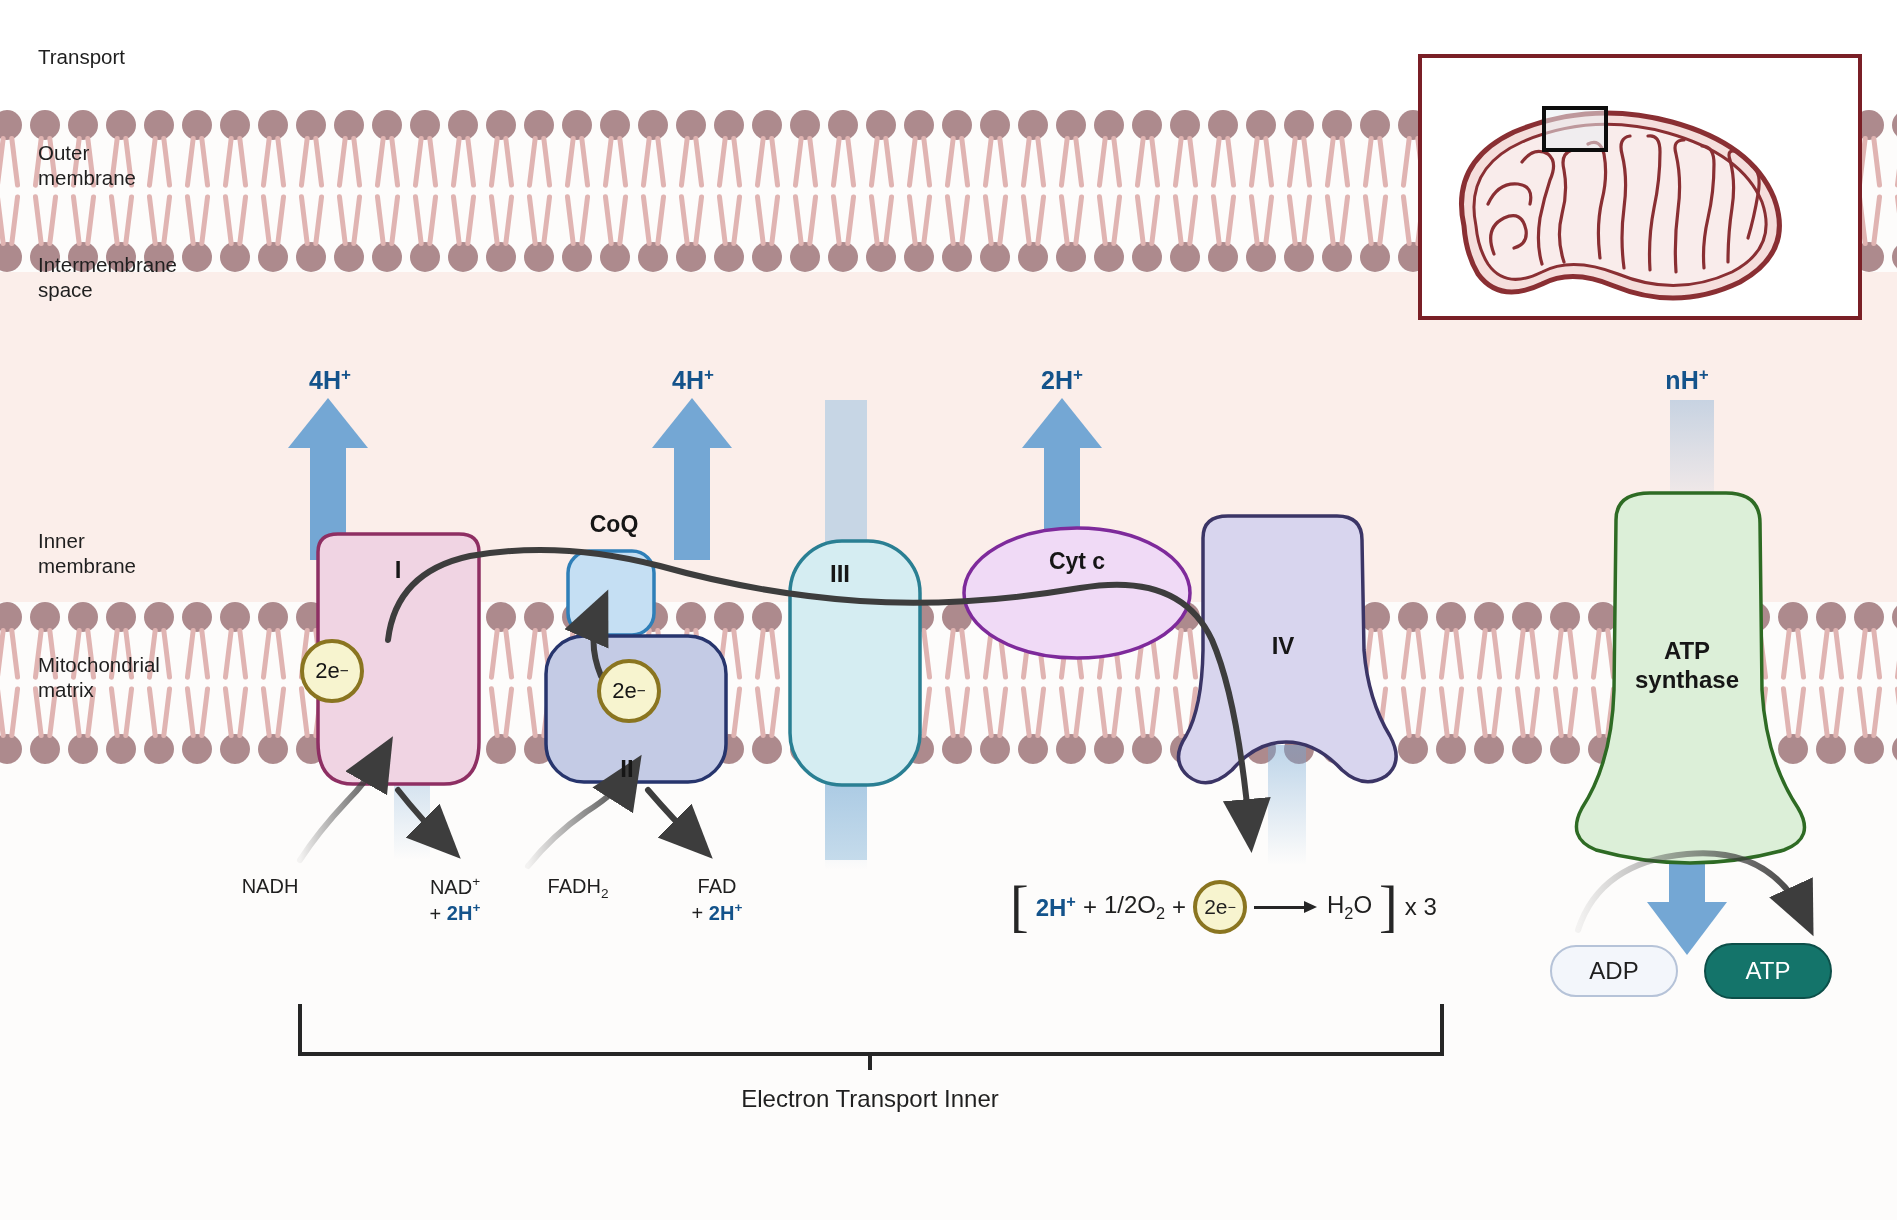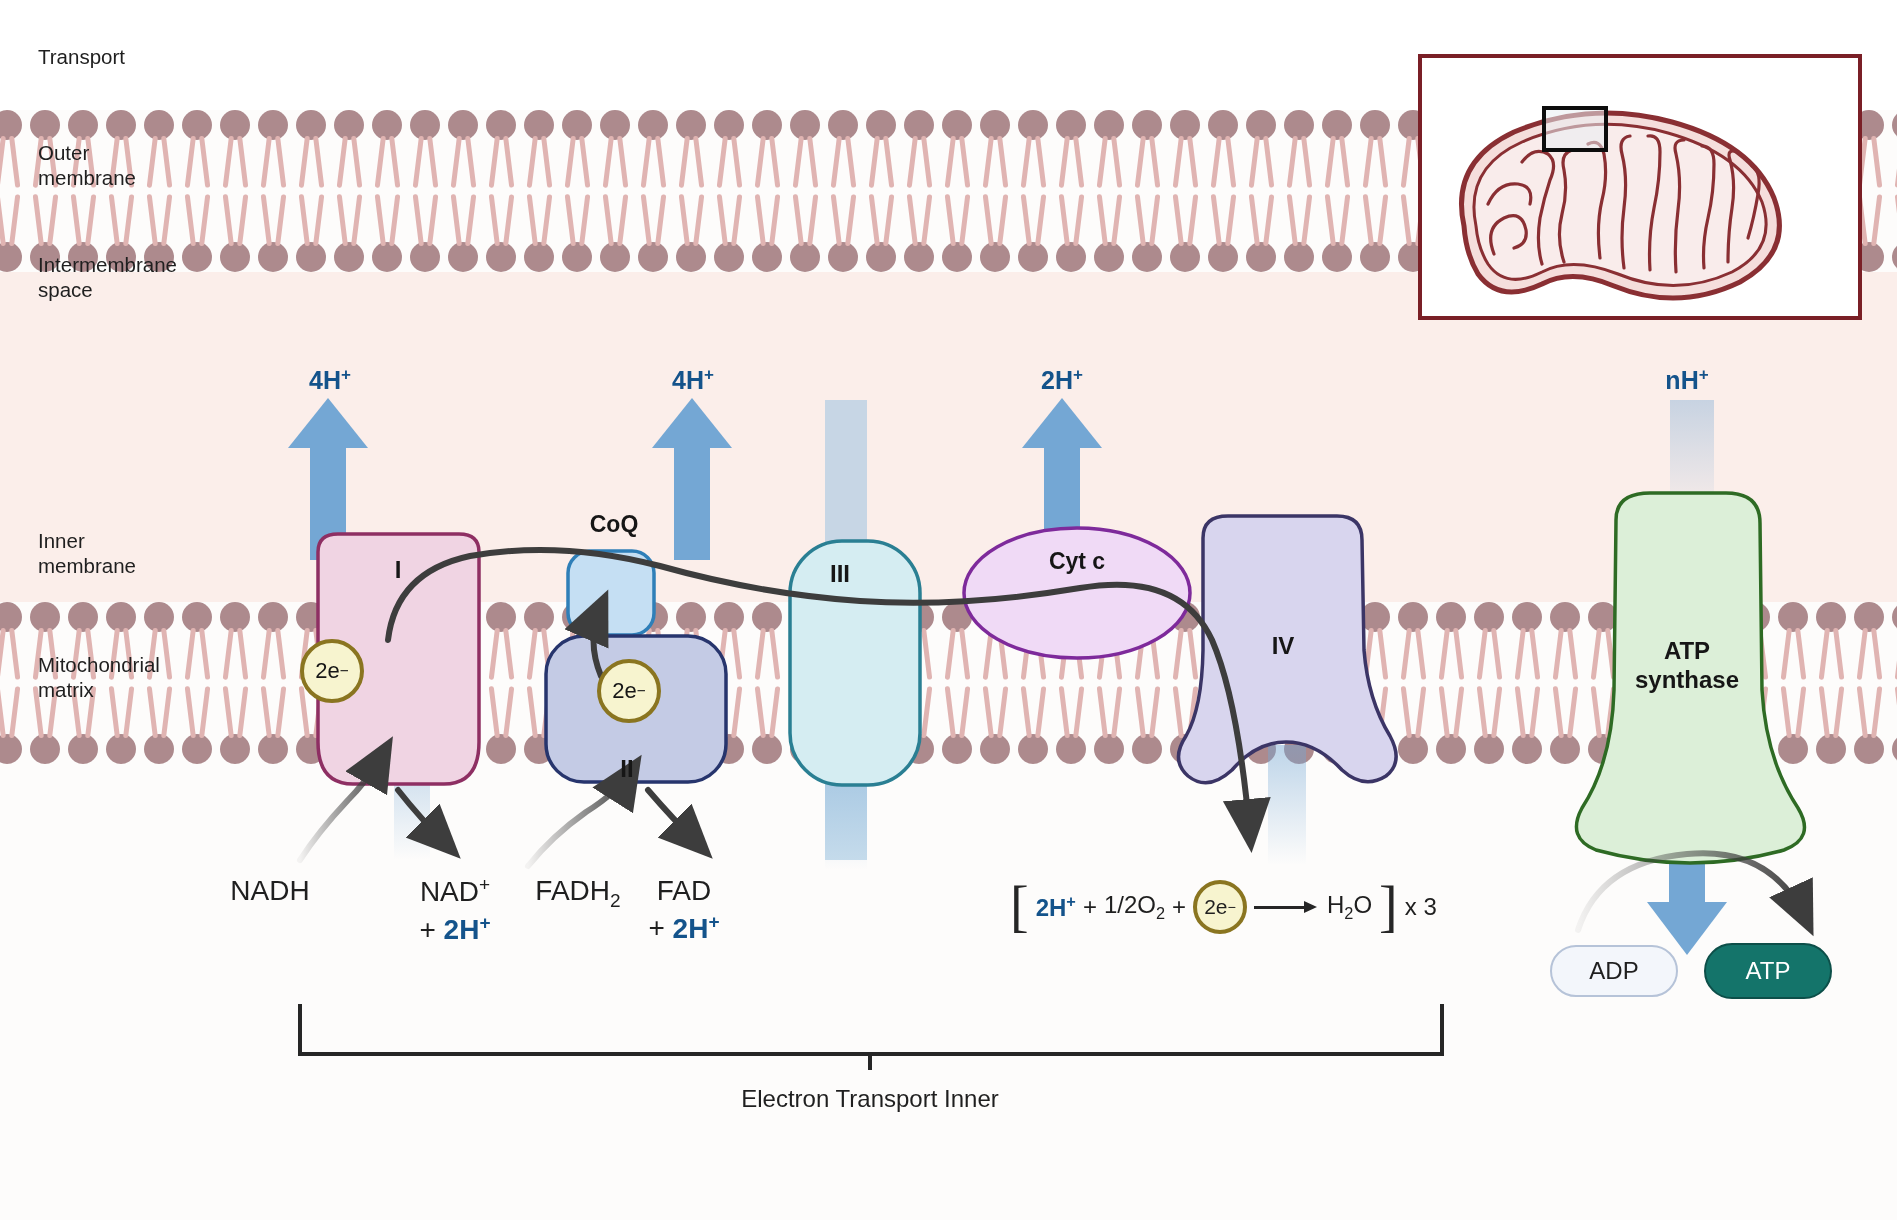--- a/index.html
+++ b/index.html
@@ -101,21 +101,21 @@
     font-size: 22px; color: #161616;
   }
   .e-bubble sup { font-size: 0.7em; vertical-align: super; }
 
   
   #paths-svg { position: absolute; left: 0; top: 0; z-index: 24; pointer-events: none; }
 
   
   .mol-label {
     position: absolute; z-index: 34;
-    font-size: 28px; color: #1f1f1f;
+    font-size: 20px; color: #1f1f1f;
     text-align: center; white-space: nowrap;
     transform: translateX(-50%);
     line-height: 1.3;
   }
   .mol-label sup { font-size: 0.68em; }
   .mol-label sub { font-size: 0.68em; }
   .blue-h { color: #14538b; font-weight: bold; }
 
   
   #water-equation {
@@ -1320,21 +1320,21 @@
     <path d="M 528 866 Q 552 836 586 812 Q 618 792 632 770" fill="none" stroke="url(#fadeGray)" stroke-width="6" stroke-linecap="round" marker-end="url(#arrowDark)"></path>
 
     <path d="M 648 790 Q 672 818 700 846" fill="none" stroke="#3d3d3d" stroke-width="6" stroke-linecap="round" marker-end="url(#arrowDark)"></path>
 
     <path d="M 1578 930 Q 1600 862 1687 854 Q 1772 846 1806 920" fill="none" stroke="url(#fadeGray)" stroke-width="6" stroke-linecap="round" marker-end="url(#arrowDark)"></path>
   </svg>
 
   <div class="mol-label" style="left:270px; top:873px">NADH</div>
   <div class="mol-label" style="left:455px; top:873px">NAD<sup>+</sup><br>+ <span class="blue-h">2H<sup>+</sup></span></div>
   <div class="mol-label" style="left:578px; top:873px">FADH<sub>2</sub></div>
-  <div class="mol-label" style="left:684px; top:873px">FAD<br>+ <span class="blue-h">2H<sup>+</sup></span></div>
+  <div class="mol-label" style="left:717px; top:873px">FAD<br>+ <span class="blue-h">2H<sup>+</sup></span></div>
 
   <div id="water-equation">
     <span class="brk">[</span>
     <span class="blue-h">2H<sup>+</sup></span>
     <span>+</span>
     <span>1/2O<sub>2</sub></span>
     <span>+</span>
     <span class="eq-e">2e<sup>−</sup></span>
     <span class="eq-arrow"></span>
     <span>H<sub>2</sub>O</span>

